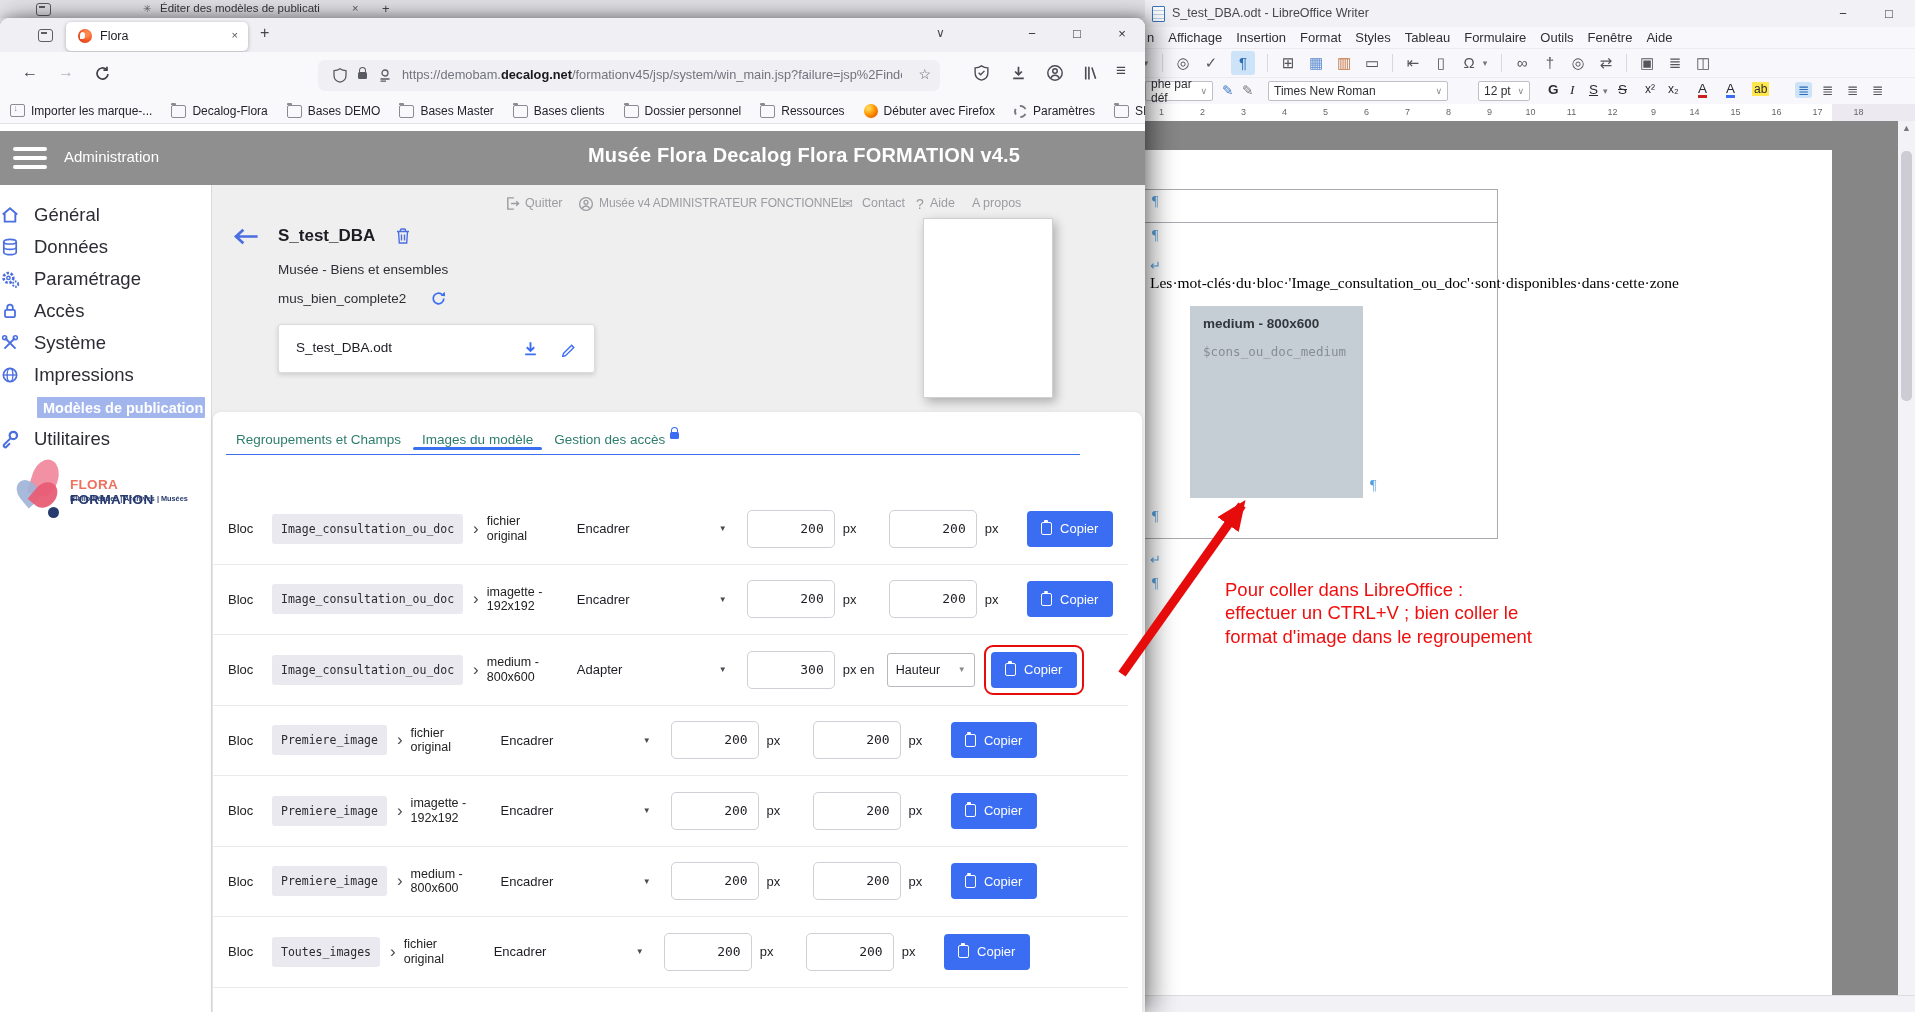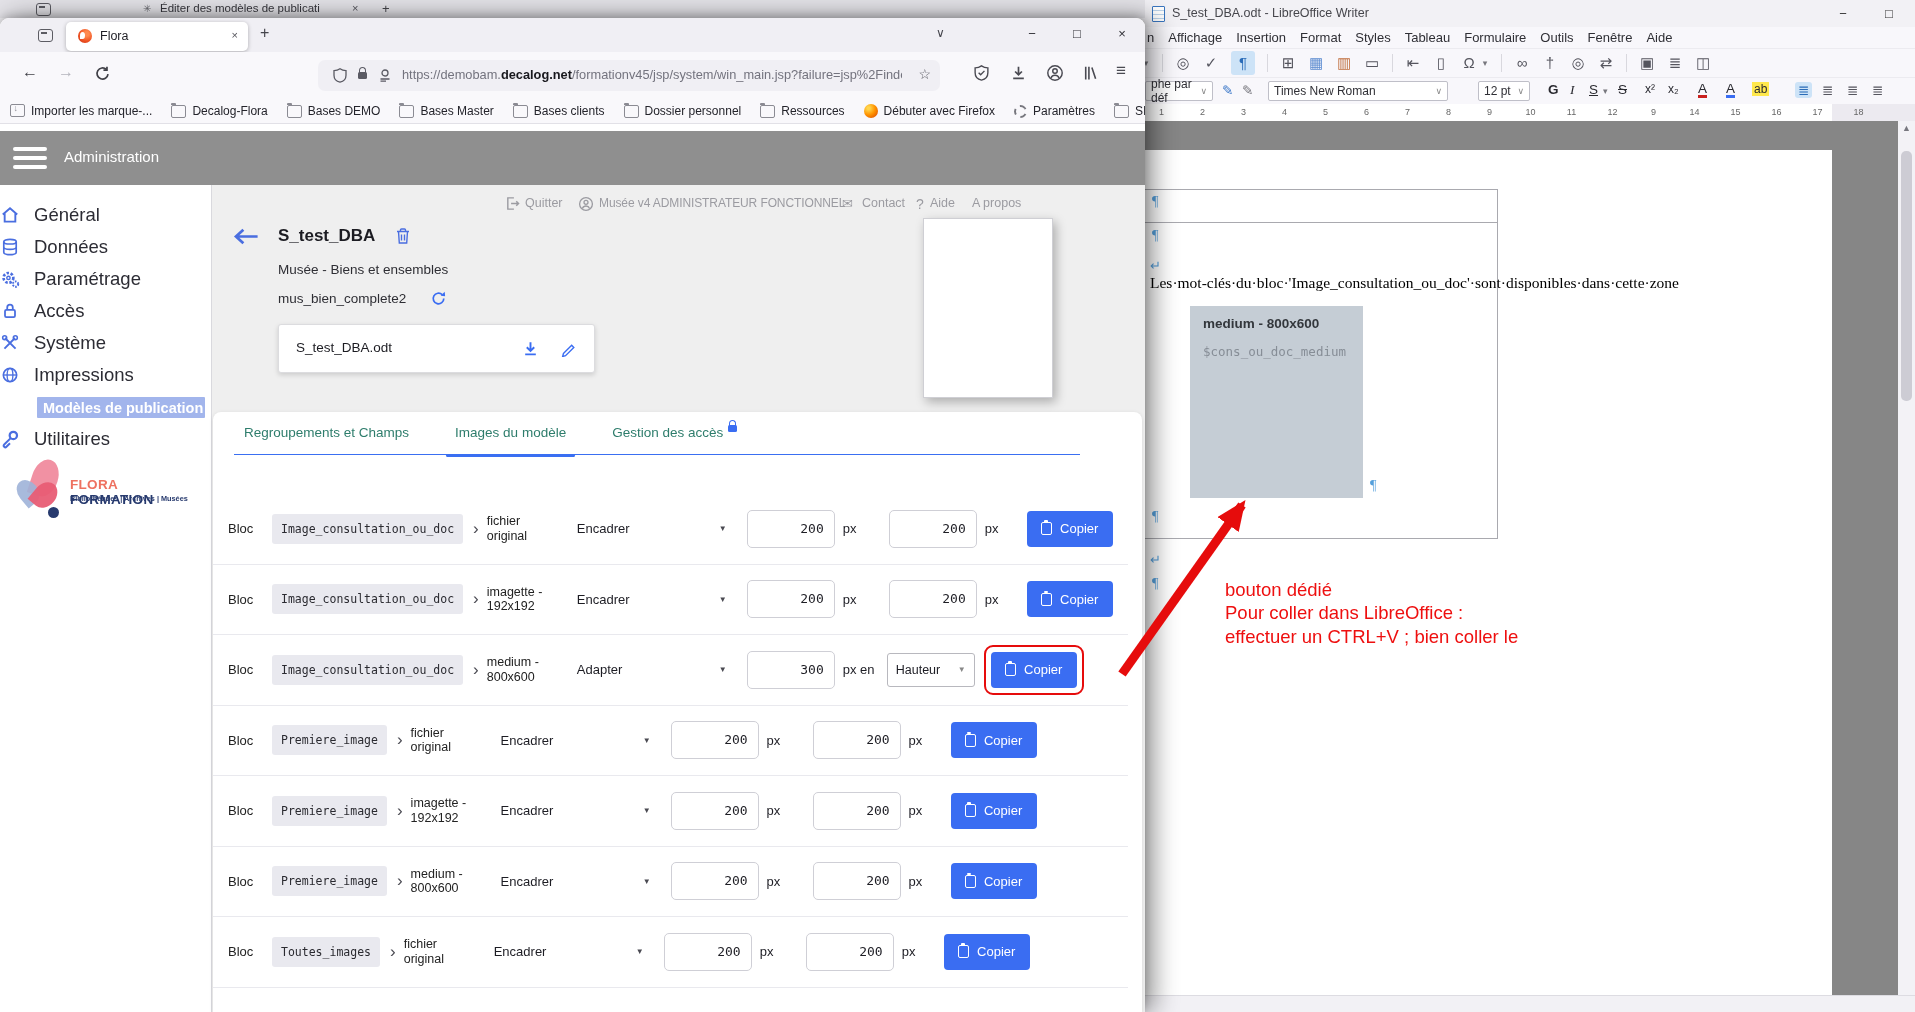--- a/index.html
+++ b/index.html
@@ -97,21 +97,21 @@
   .fl-content{position:absolute;left:212px;top:61px;right:0;bottom:0;background:#efefef;}
   .fl-topbar{position:absolute;left:0;top:9px;right:0;height:20px;font-size:12.5px;color:#9b9ba1;}
   .fl-topbar span{position:absolute;top:2px;}
   .fl-topbar svg{position:absolute;top:2px;}
   .detail-title{position:absolute;left:66px;top:41px;font-size:17px;font-weight:bold;color:#1c1c22;}
   .detail-sub{position:absolute;left:66px;font-size:13.5px;color:#2e2e34;}
   .filebox{position:absolute;left:66px;top:139px;width:315px;height:47px;background:#fff;border:1px solid #dcdcdf;border-radius:3px;box-shadow:0 2px 5px rgba(0,0,0,.15);}
   .filebox .fname{position:absolute;left:17px;top:15px;font-size:13.5px;color:#1c1c22;}
   .popupbox{position:absolute;left:711px;top:33px;width:128px;height:178px;background:#fff;border:1px solid #cfcfd4;box-shadow:3px 4px 10px rgba(0,0,0,.28);}
   .card{position:absolute;left:1px;top:227px;width:929px;bottom:0;background:#fff;border-radius:8px 8px 0 0;box-shadow:0 1px 4px rgba(0,0,0,.10);}
-  .tabsrow{position:absolute;left:21px;right:62px;top:13px;height:29px;border-bottom:1.5px solid #3a6ff2;display:flex;gap:46px;padding-left:10px;}
+  .tabsrow{position:absolute;left:13px;right:62px;top:13px;height:29px;border-bottom:1.5px solid #3a6ff2;display:flex;gap:21px;padding-left:10px;align-items:center;}
   .fl-tab{position:relative;font-size:13.5px;color:#2e7d6c;white-space:nowrap;}
   .fl-tab.active:after{content:"";position:absolute;left:-9px;right:-9px;bottom:-3px;height:3.5px;background:#3a6ff2;border-radius:2px;}
   .fl-tab .locksup{display:inline-block;transform:translateY(-5px);margin-left:5px;}
   .rows{position:absolute;left:0;right:14px;top:82px;}
   .trow{display:flex;align-items:center;height:70.5px;border-bottom:1px solid #e9e9ee;padding-left:15px;box-sizing:border-box;}
   .t-bloc{width:40px;font-size:13px;color:#222;flex:none;}
   .chip{background:#e9e9ef;border-radius:3px;padding:8px 9px;font-family:"DejaVu Sans Mono",monospace;font-size:11.5px;color:#2a2a30;margin-left:4px;flex:none;white-space:nowrap;}
   .t-chev{margin:0 8px 0 10px;font-size:17px;color:#4a4a52;flex:none;}
   .t-variant{width:74px;font-size:12.5px;color:#222;line-height:1.18;flex:none;}
   .modesel{width:150px;margin-left:16px;display:flex;justify-content:space-between;align-items:center;font-size:13px;color:#1d1d24;flex:none;}
@@ -391,20 +391,21 @@
       </div>
 
     <div class="fl-viewport">
       <div class="fl-header">
         <span class="burger">
             <i style="top:0;"></i>
             <i style="top:9px;"></i>
             <i style="top:18px;"></i>
           </span>
         <span class="fl-menu-title">Administration</span>
+        <span class="fl-app-title">Musée Flora Decalog Flora FORMATION v4.5</span>
       </div>
 
       <div class="fl-sidebar">
         <div style="padding-top:14px;">
           <div class="sb-item">
             <svg width="20" height="20" viewBox="0 0 18 18">
                 <path d="M2.5 8.5 9 3 15.5 8.5 M4.2 7.3 V15 H13.8 V7.3" stroke="#4a6ee0" stroke-width="1.7" fill="none"></path>
               </svg>
             <span>Général</span>
           </div>
@@ -660,23 +661,23 @@
             </div>
 
           </div>
         </div>
       </div>
     </div>
   </div>
 
   <div id="annot-text">
 
-      <div>bouton dédié</div>
       <div>Pour coller dans LibreOffice :</div>
       <div>effectuer un CTRL+V ; bien coller le</div>
+      <div>format d'image dans le regroupement</div>
     </div>
   <svg id="annot-svg" width="1915" height="1012">
     <defs>
       <marker id="ah" markerUnits="userSpaceOnUse" markerWidth="34" markerHeight="30" refX="24" refY="13" orient="auto">
         <polygon points="0,0 30,13 0,26" fill="#e60c0c"></polygon>
       </marker>
     </defs>
     <line x1="1122" y1="674" x2="1242" y2="505" stroke="#e60c0c" stroke-width="9" marker-end="url(#ah)"></line>
   </svg>
 

